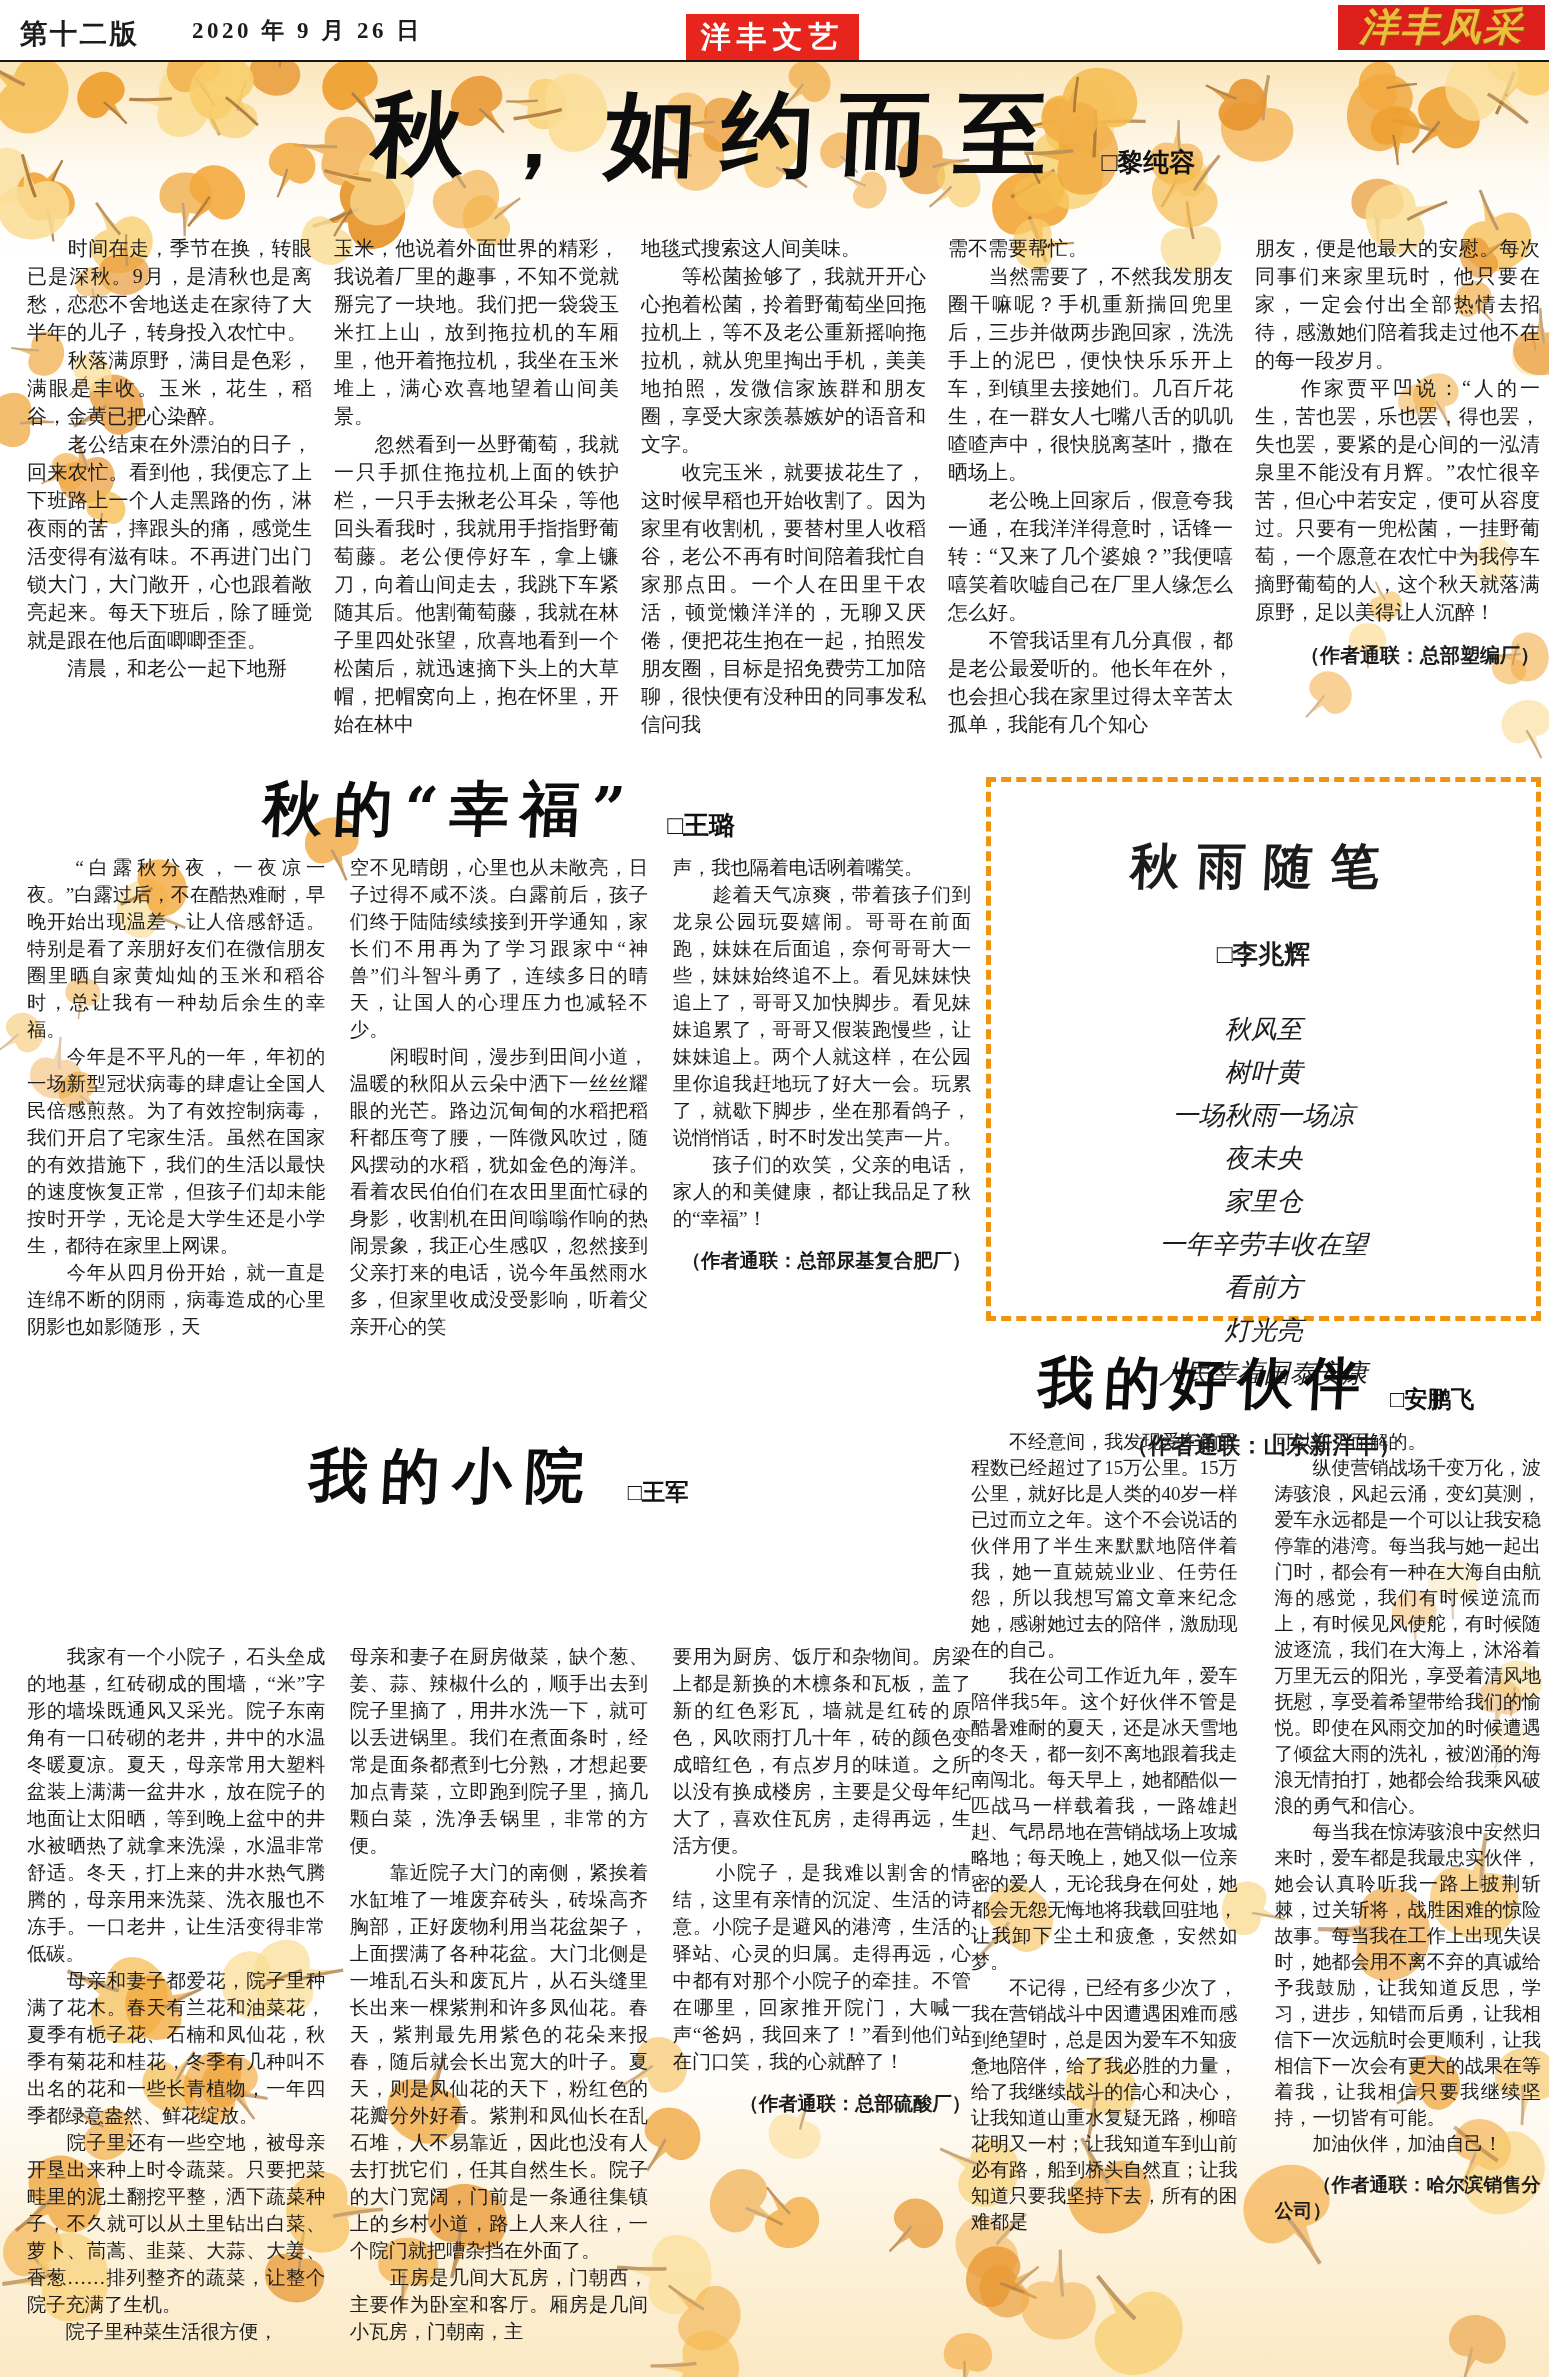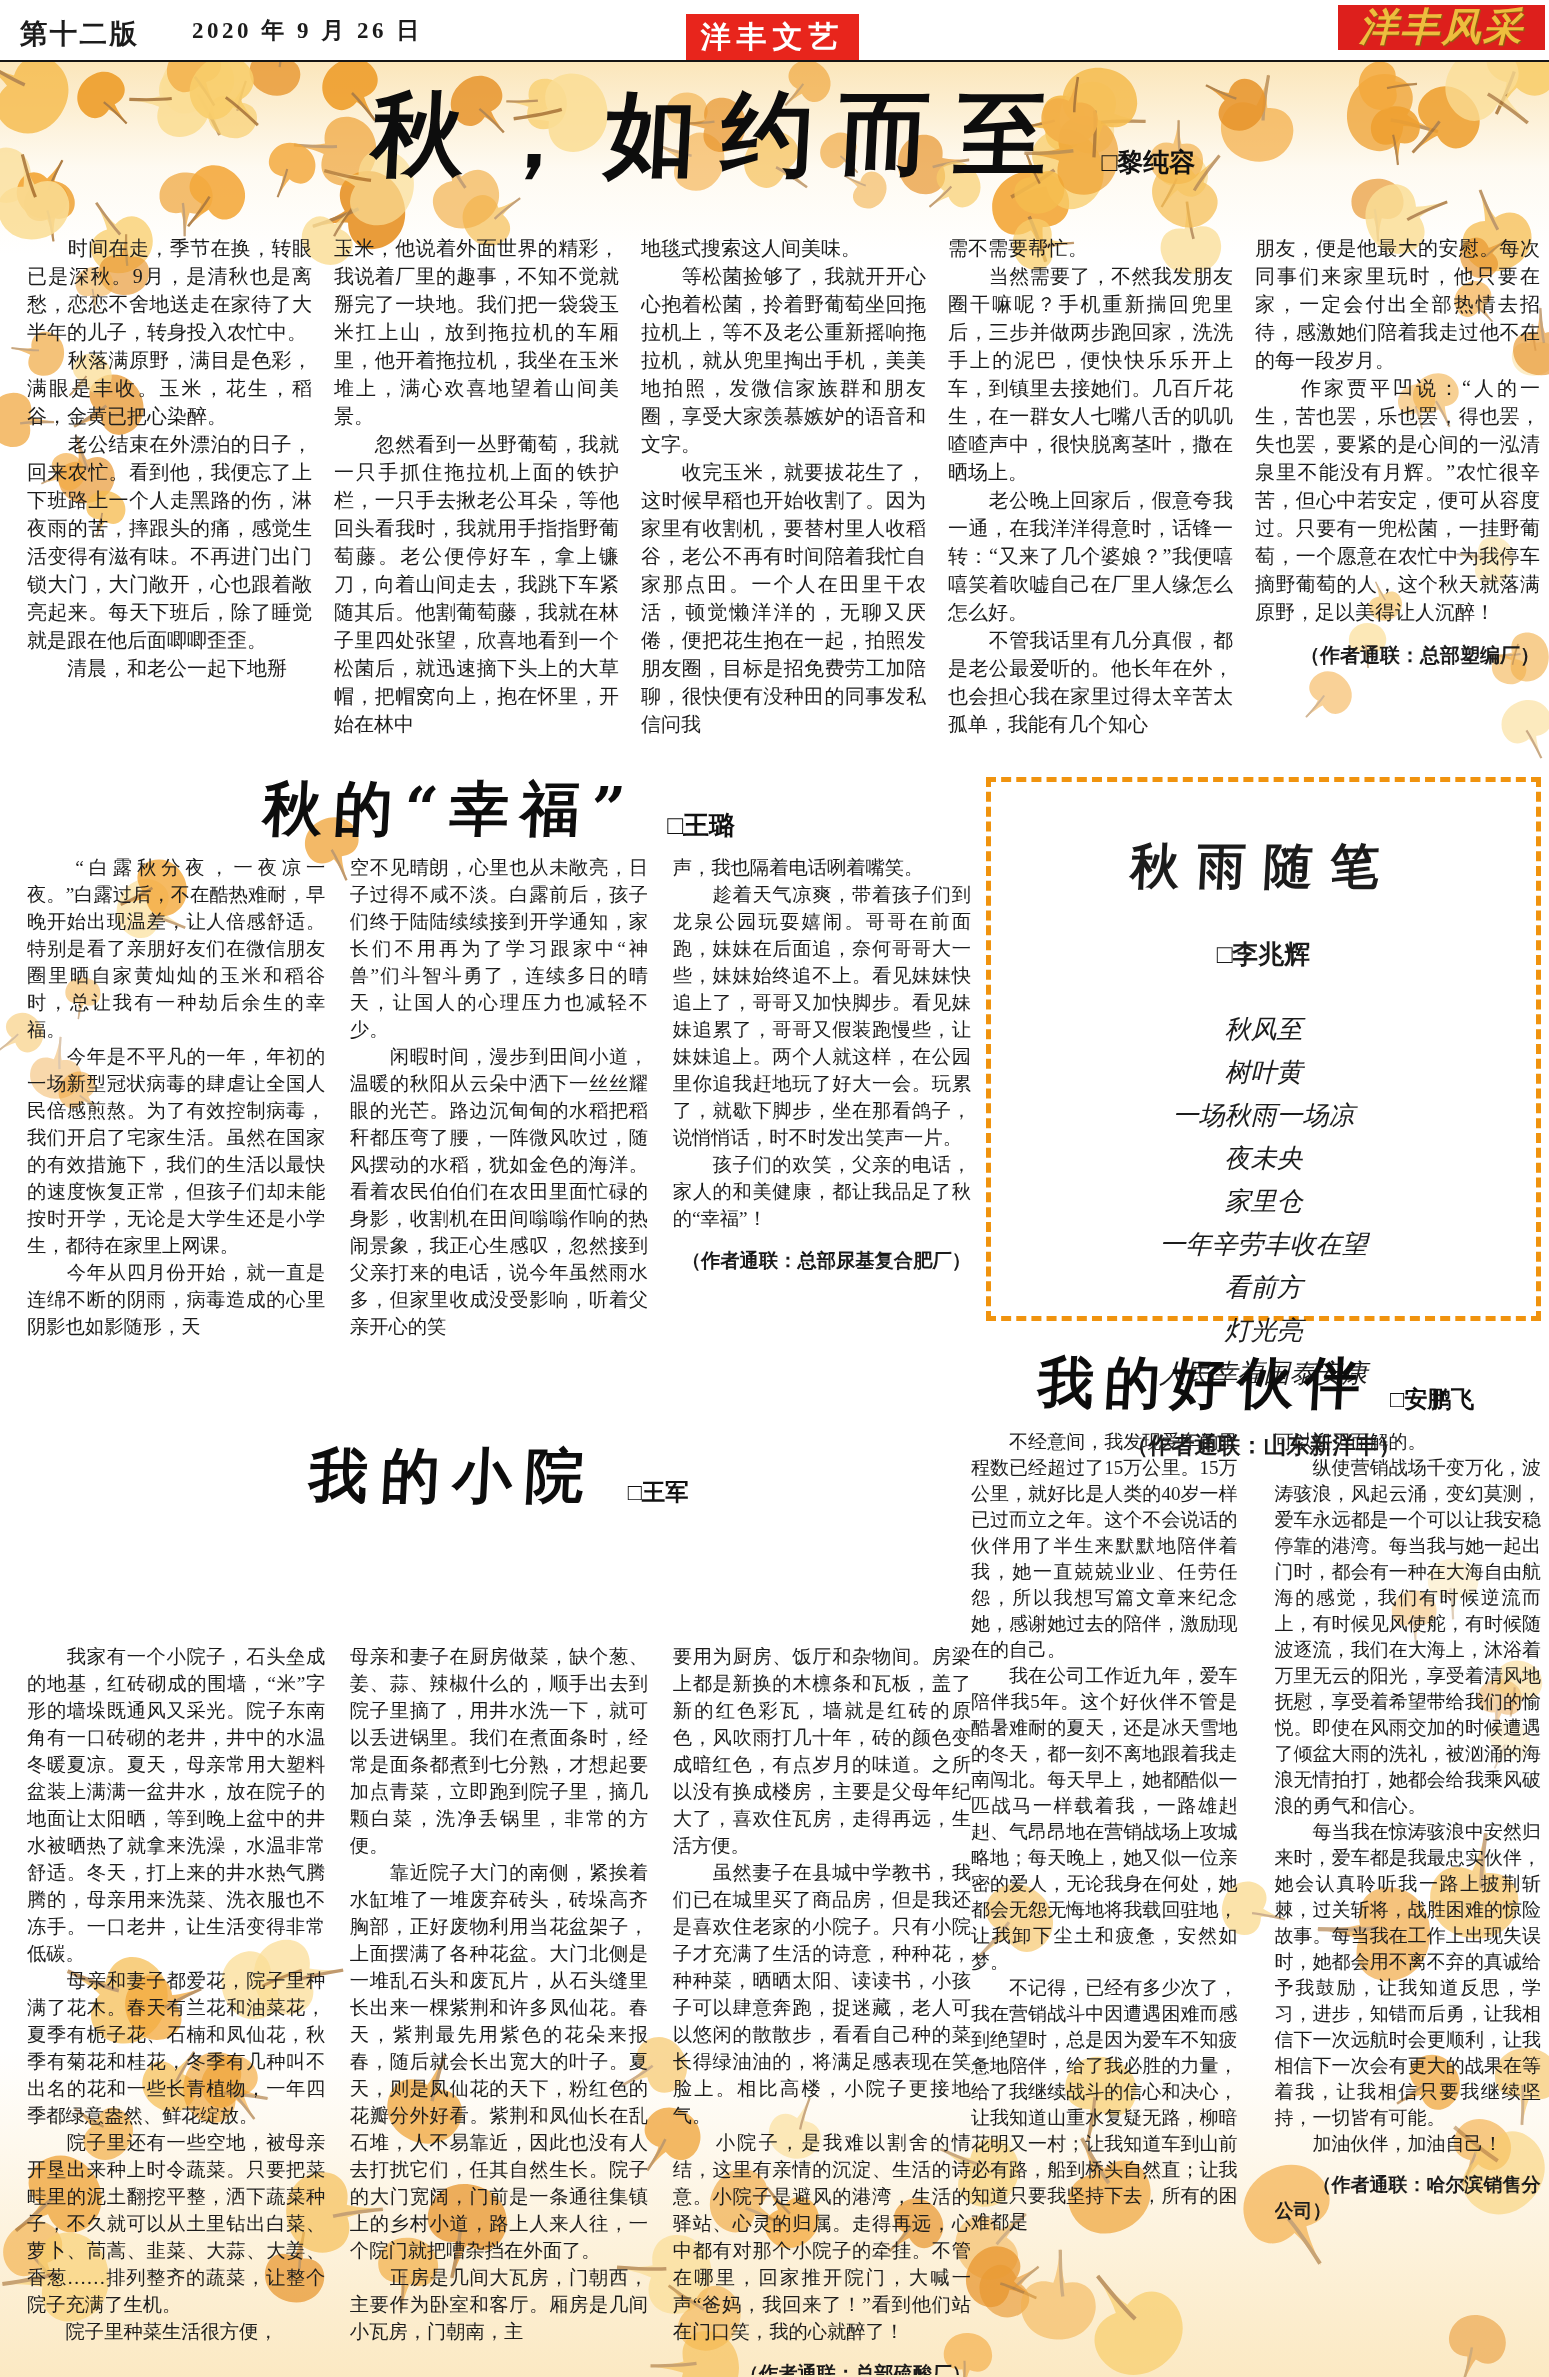--- a/index.html
+++ b/index.html
@@ -348,20 +348,19 @@
         <p class="para">　　院子里种菜生活很方便，</p>
       </div>
     <div class="col">
         <p class="para">母亲和妻子在厨房做菜，缺个葱、姜、蒜、辣椒什么的，顺手出去到院子里摘了，用井水洗一下，就可以丢进锅里。我们在煮面条时，经常是面条都煮到七分熟，才想起要加点青菜，立即跑到院子里，摘几颗白菜，洗净丢锅里，非常的方便。</p>
         <p class="para">　　靠近院子大门的南侧，紧挨着水缸堆了一堆废弃砖头，砖垛高齐胸部，正好废物利用当花盆架子，上面摆满了各种花盆。大门北侧是一堆乱石头和废瓦片，从石头缝里长出来一棵紫荆和许多凤仙花。春天，紫荆最先用紫色的花朵来报春，随后就会长出宽大的叶子。夏天，则是凤仙花的天下，粉红色的花瓣分外好看。紫荆和凤仙长在乱石堆，人不易靠近，因此也没有人去打扰它们，任其自然生长。院子的大门宽阔，门前是一条通往集镇上的乡村小道，路上人来人往，一个院门就把嘈杂挡在外面了。</p>
         <p class="para">　　正房是几间大瓦房，门朝西，主要作为卧室和客厅。厢房是几间小瓦房，门朝南，主</p>
       </div>
     <div class="col">
       <div>
           <p class="para">要用为厨房、饭厅和杂物间。房梁上都是新换的木檩条和瓦板，盖了新的红色彩瓦，墙就是红砖的原色，风吹雨打几十年，砖的颜色变成暗红色，有点岁月的味道。之所以没有换成楼房，主要是父母年纪大了，喜欢住瓦房，走得再远，生活方便。</p>
-          <p class="para">　　虽然妻子在县城中学教书，我们已在城里买了商品房，但是我还是喜欢住老家的小院子。只有小院子才充满了生活的诗意，种种花，种种菜，晒晒太阳、读读书，小孩子可以肆意奔跑，捉迷藏，老人可以悠闲的散散步，看看自己种的菜长得绿油油的，将满足感表现在笑脸上。相比高楼，小院子更接地气。</p>
           <p class="para">　　小院子，是我难以割舍的情结，这里有亲情的沉淀、生活的诗意。小院子是避风的港湾，生活的驿站、心灵的归属。走得再远，心中都有对那个小院子的牵挂。不管在哪里，回家推开院门，大喊一声“爸妈，我回来了！”看到他们站在门口笑，我的心就醉了！</p>
         </div>
       <p class="attr" style="font-size:19.3px;">（作者通联：总部硫酸厂）</p>
     </div>
   </div>
 </div>
 
 
 </body></html>

